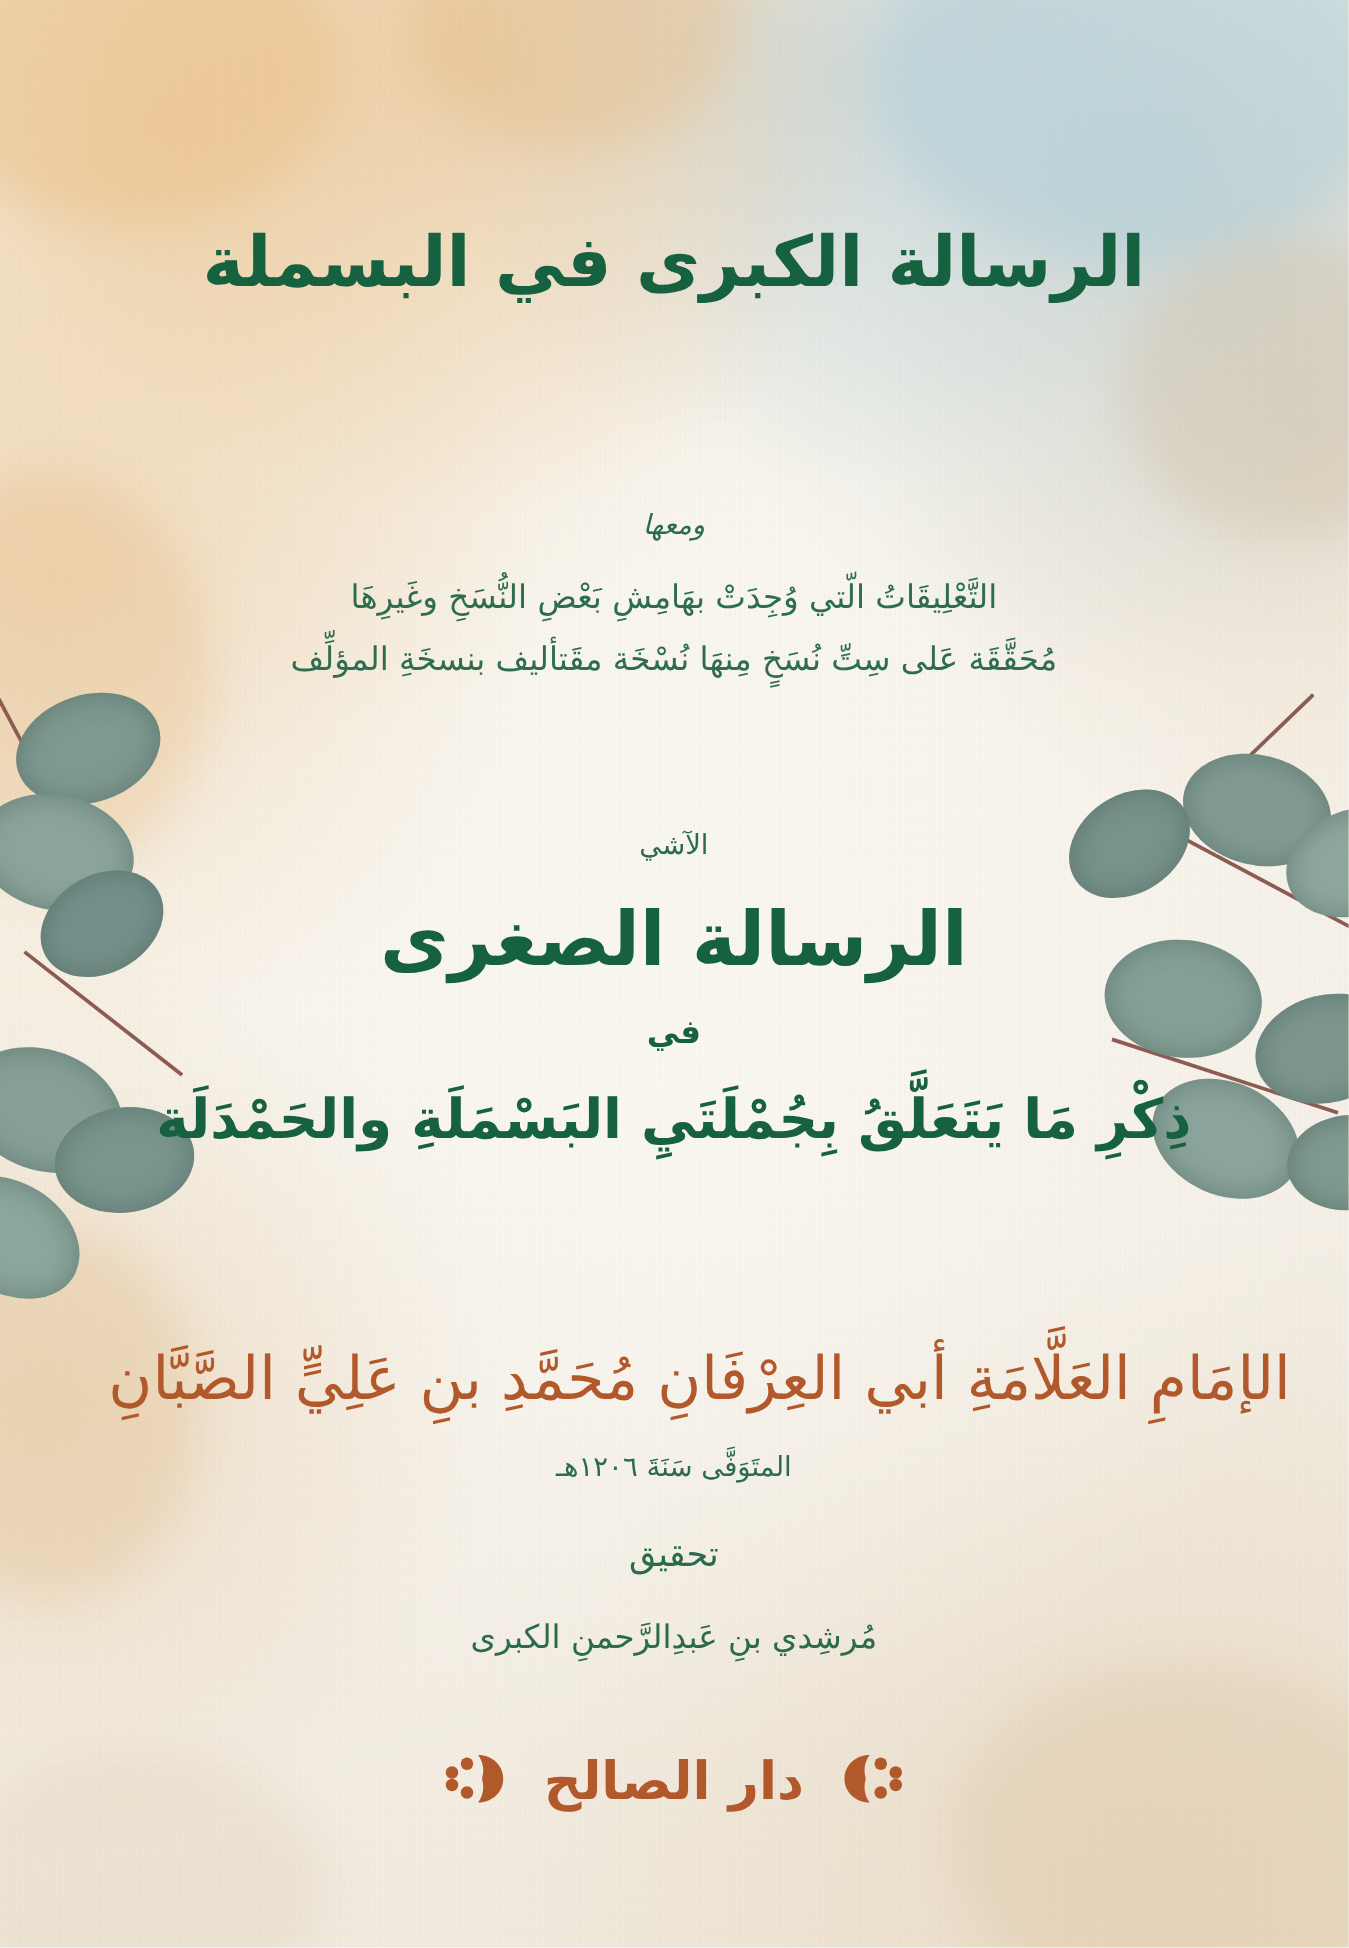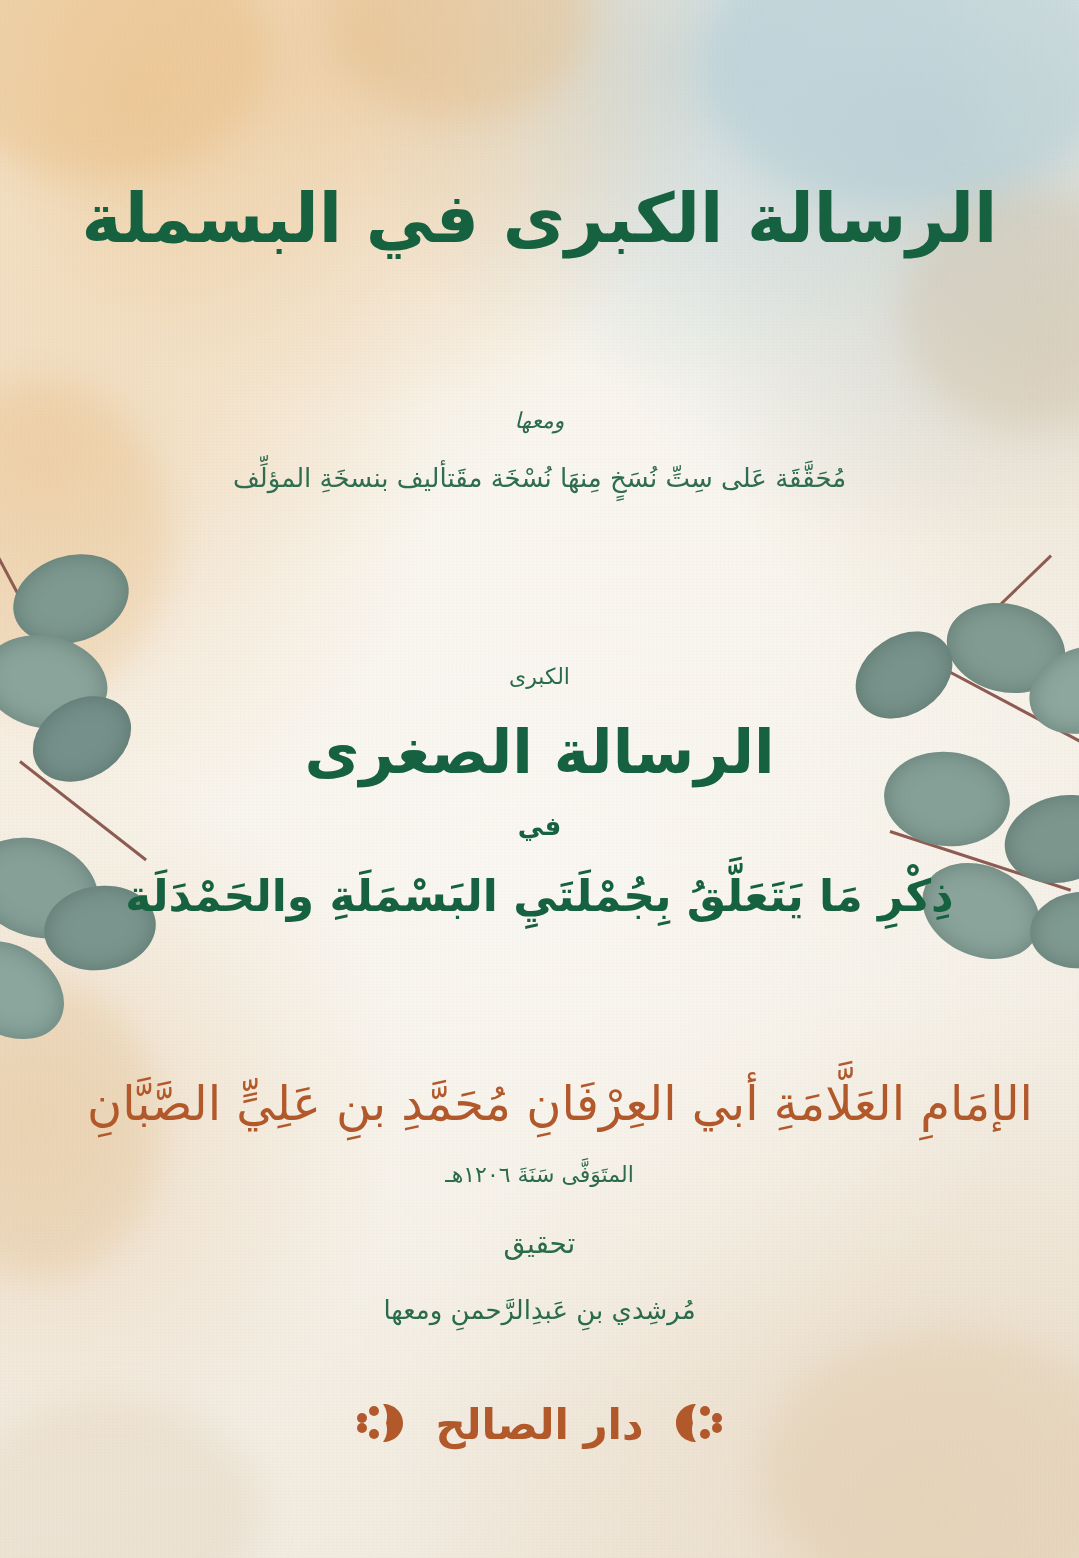--- a/index.html
+++ b/index.html
@@ -52,21 +52,21 @@
     font-family: "DejaVu Sans", "Liberation Sans", sans-serif;
     direction: rtl;
     unicode-bidi: isolate;
     line-height: 1.55;
   }
   .main-title {
     position: absolute;
     top: 176px;
     left: 0; right: 0;
     color: #16613f;
-    font-size: 68px;
+    font-size: 56px;
     font-weight: 700;
     letter-spacing: -1px;
     line-height: 1.25;
   }
   .subline-intro {
     position: absolute;
     top: 404px;
     left: 0; right: 0;
     color: #2a6b4b;
     font-size: 22px;
@@ -222,39 +222,40 @@
     <div class="leaf" style="left:1030px; top:892px; width:100px; height:76px; transform:rotate(-6deg); background:#7f9a91;"></div>
   </div>
 
   <div class="content">
 
     <div class="arabic main-title">الرسالة الكبرى في البسملة</div>
 
     <div class="arabic subline-intro">ومعها</div>
 
     <div class="arabic sub-block">
+      <div>التَّعْلِيقَاتُ الّتي وُجِدَتْ بهَامِشِ بَعْضِ النُّسَخِ وغَيرِهَا</div>
       <div>مُحَقَّقَة عَلى سِتِّ نُسَخٍ مِنهَا نُسْخَة مقَتأليف بنسخَةِ المؤلِّف</div>
     </div>
 
-    <div class="arabic follows">الكبرى</div>
+    <div class="arabic follows">الآشي</div>
 
     <div class="arabic second-title">الرسالة الصغرى</div>
 
     <div class="arabic fi-word">في</div>
 
     <div class="arabic second-sub">ذِكْرِ مَا يَتَعَلَّقُ بِجُمْلَتَيِ البَسْمَلَةِ والحَمْدَلَة</div>
 
 
     <div class="arabic author">الإمَامِ العَلَّامَةِ أبي العِرْفَانِ مُحَمَّدِ بنِ عَلِيٍّ الصَّبَّانِ</div>
 
     <div class="arabic death">المتَوَفَّى سَنَةَ ١٢٠٦هـ</div>
 
     <div class="arabic tahqiq">تحقيق</div>
 
-    <div class="arabic editor">مُرشِدي بنِ عَبدِالرَّحمنِ ومعها</div>
+    <div class="arabic editor">مُرشِدي بنِ عَبدِالرَّحمنِ الكبرى</div>
 
     <div class="publisher">
       <span class="pub-orn">
         <svg width="58" height="46" viewBox="0 0 58 46" aria-hidden="true">
           <g fill="#b2592c">
             <path d="M4 23 C4 12, 13 4, 24 4 C20 10, 19 16, 21 23 C19 30, 20 36, 24 42 C13 42, 4 34, 4 23 Z"></path>
             <circle cx="33" cy="11" r="5"></circle>
             <circle cx="45" cy="18" r="5"></circle>
             <circle cx="33" cy="34" r="5"></circle>
             <circle cx="45" cy="28" r="5"></circle>

